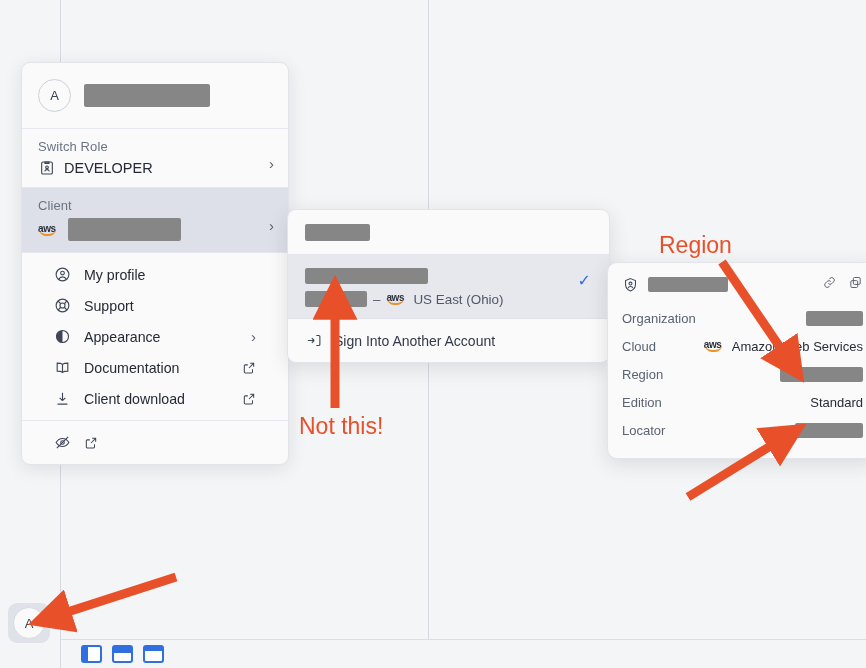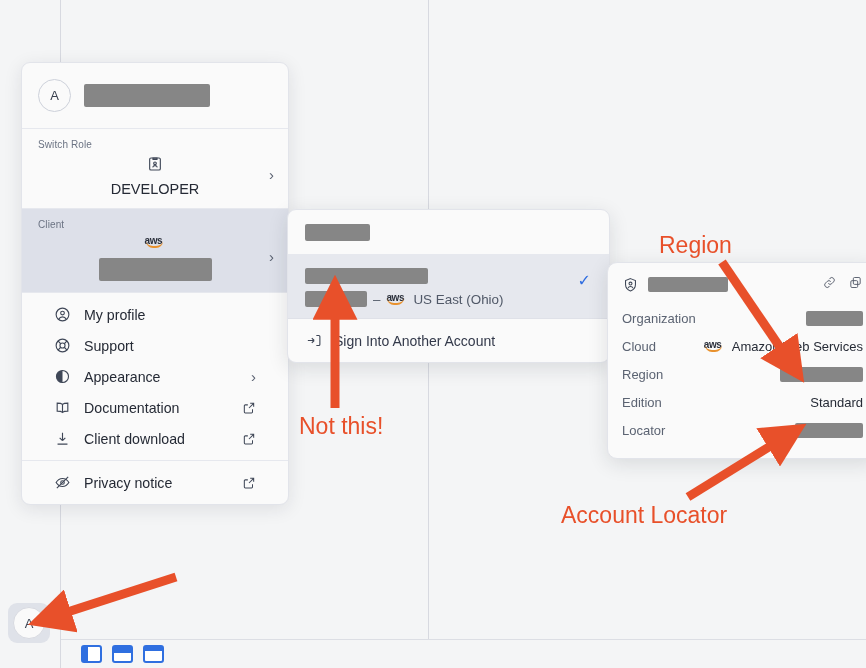--- a/index.html
+++ b/index.html
@@ -46,22 +46,22 @@
   }
   .menu-header{display:flex;align-items:center;gap:13px;padding:16px 16px;border-bottom:1px solid #e6e8ee;}
   .hdr-avatar{
     width:31px;height:31px;border-radius:50%;border:1px solid #cdd1da;background:#fafafa;
     display:flex;align-items:center;justify-content:center;font-size:13px;color:#39404e;flex:none;
   }
   .redact{background:#868686;border-radius:2px;display:inline-block;vertical-align:middle;}
 
   .menu-section{padding:10px 16px 11px;border-bottom:1px solid #e6e8ee;position:relative;cursor:pointer;}
   .menu-section.selected{background:#dde0e9;}
-  .section-label{font-size:10px;color:#6b7383;margin-bottom:5px;letter-spacing:.1px;}
-  .section-value{display:flex;align-items:center;gap:9px;font-size:14.5px;color:#252a35;flex-direction:column;}
+  .section-label{font-size:13px;color:#6b7383;margin-bottom:5px;letter-spacing:.1px;}
+  .section-value{display:flex;align-items:center;gap:9px;font-size:14.5px;color:#252a35;}
   .chev{position:absolute;right:14px;top:50%;transform:translateY(-2px);color:#5b6272;font-size:15px;line-height:1;}
 
   .menu-group{padding:6px 16px;border-bottom:1px solid #e6e8ee;}
   .menu-group:last-child{border-bottom:none;}
   .menu-item{
     display:flex;align-items:center;gap:13px;
     padding:7px 16px;font-size:14.2px;color:#252a35;cursor:pointer;position:relative;
   }
   .mi-icon{width:17px;height:17px;flex:none;color:#3f4757;display:flex;align-items:center;justify-content:center;}
   .mi-label{flex:1;}
@@ -222,21 +222,20 @@
 
     <div class="menu-group">
       <div class="menu-item">
         <span class="mi-icon">
           <svg width="17" height="17" viewBox="0 0 24 24" fill="none" stroke="currentColor" stroke-width="1.6">
             <path d="M3 12s3.4-5.6 9-5.6S21 12 21 12s-3.4 5.6-9 5.6S3 12 3 12z"></path>
             <circle cx="12" cy="12" r="2.5"></circle>
               <path d="M4 20L20 4"></path>
           </svg>
           </span>
-        <span class="mi-label">Privacy notice</span>
         <span class="ext">
           <svg width="14" height="14" viewBox="0 0 24 24" fill="none" stroke="currentColor" stroke-width="1.8">
             <path d="M14 4h6v6M20 4l-8 8M18 14v5a1.6 1.6 0 0 1-1.6 1.6H5.6A1.6 1.6 0 0 1 4 19V8.2C4 7.3 4.7 6.6 5.6 6.6H10"></path>
           </svg>
           </span>
       </div>
 
     </div>
 
   </div>
@@ -328,21 +327,20 @@
     <div class="dc-row">
       <span class="dc-key">Locator</span>
       <span class="dc-val">
           <span class="redact" style="width:68px;height:15px;"></span>
         </span>
     </div>
   </div>
 
   <div class="anno region">Region</div>
   <div class="anno notthis">Not this!</div>
-  <div class="anno locator">Account Locator</div>
 
   <svg class="arrow-layer" width="866" height="668">
     <defs>
       <marker id="ah" markerWidth="5" markerHeight="5" refX="2.2" refY="2.5" orient="auto">
         <path d="M0,0 L5,2.5 L0,5 z" fill="#e8502a"></path>
       </marker>
     </defs>
 
     <line x1="722" y1="262" x2="790" y2="362" stroke="#e8502a" stroke-width="9" marker-end="url(#ah)"></line>
 

